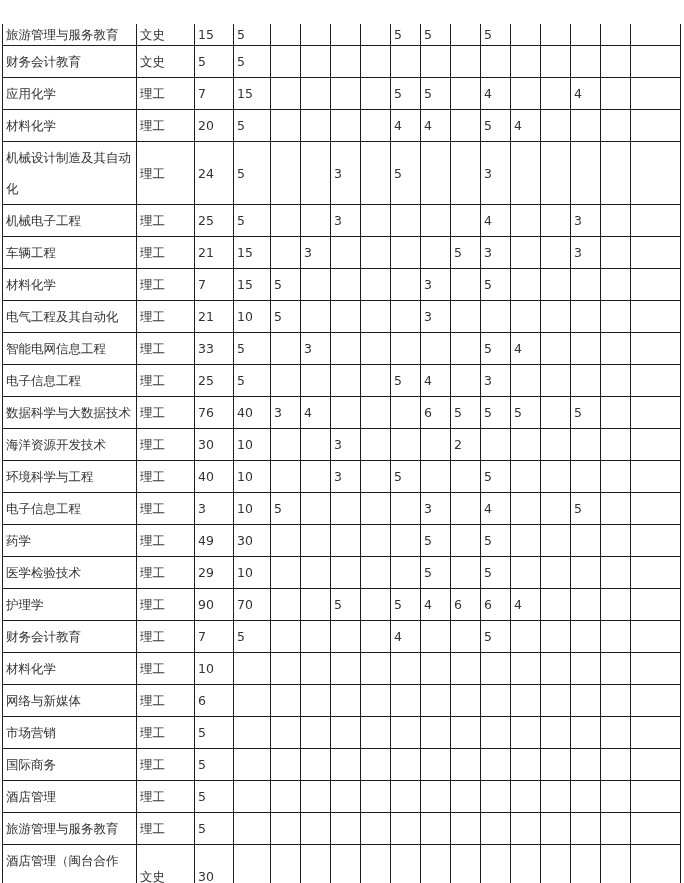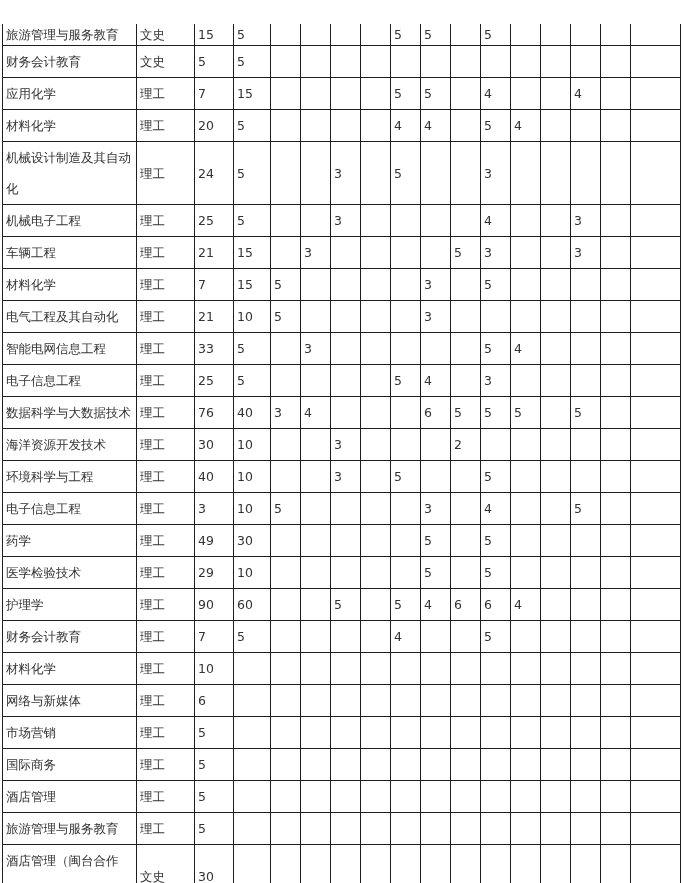--- a/index.html
+++ b/index.html
@@ -384,21 +384,21 @@
           <td></td>
           <td></td>
           <td></td>
           <td></td>
           <td></td>
         </tr>
         <tr>
           <td>护理学</td>
           <td>理工</td>
           <td>90</td>
-          <td>60</td>
+          <td>70</td>
           <td></td>
           <td></td>
           <td>5</td>
           <td></td>
           <td>5</td>
           <td>4</td>
           <td>6</td>
           <td>6</td>
           <td>4</td>
           <td></td>

